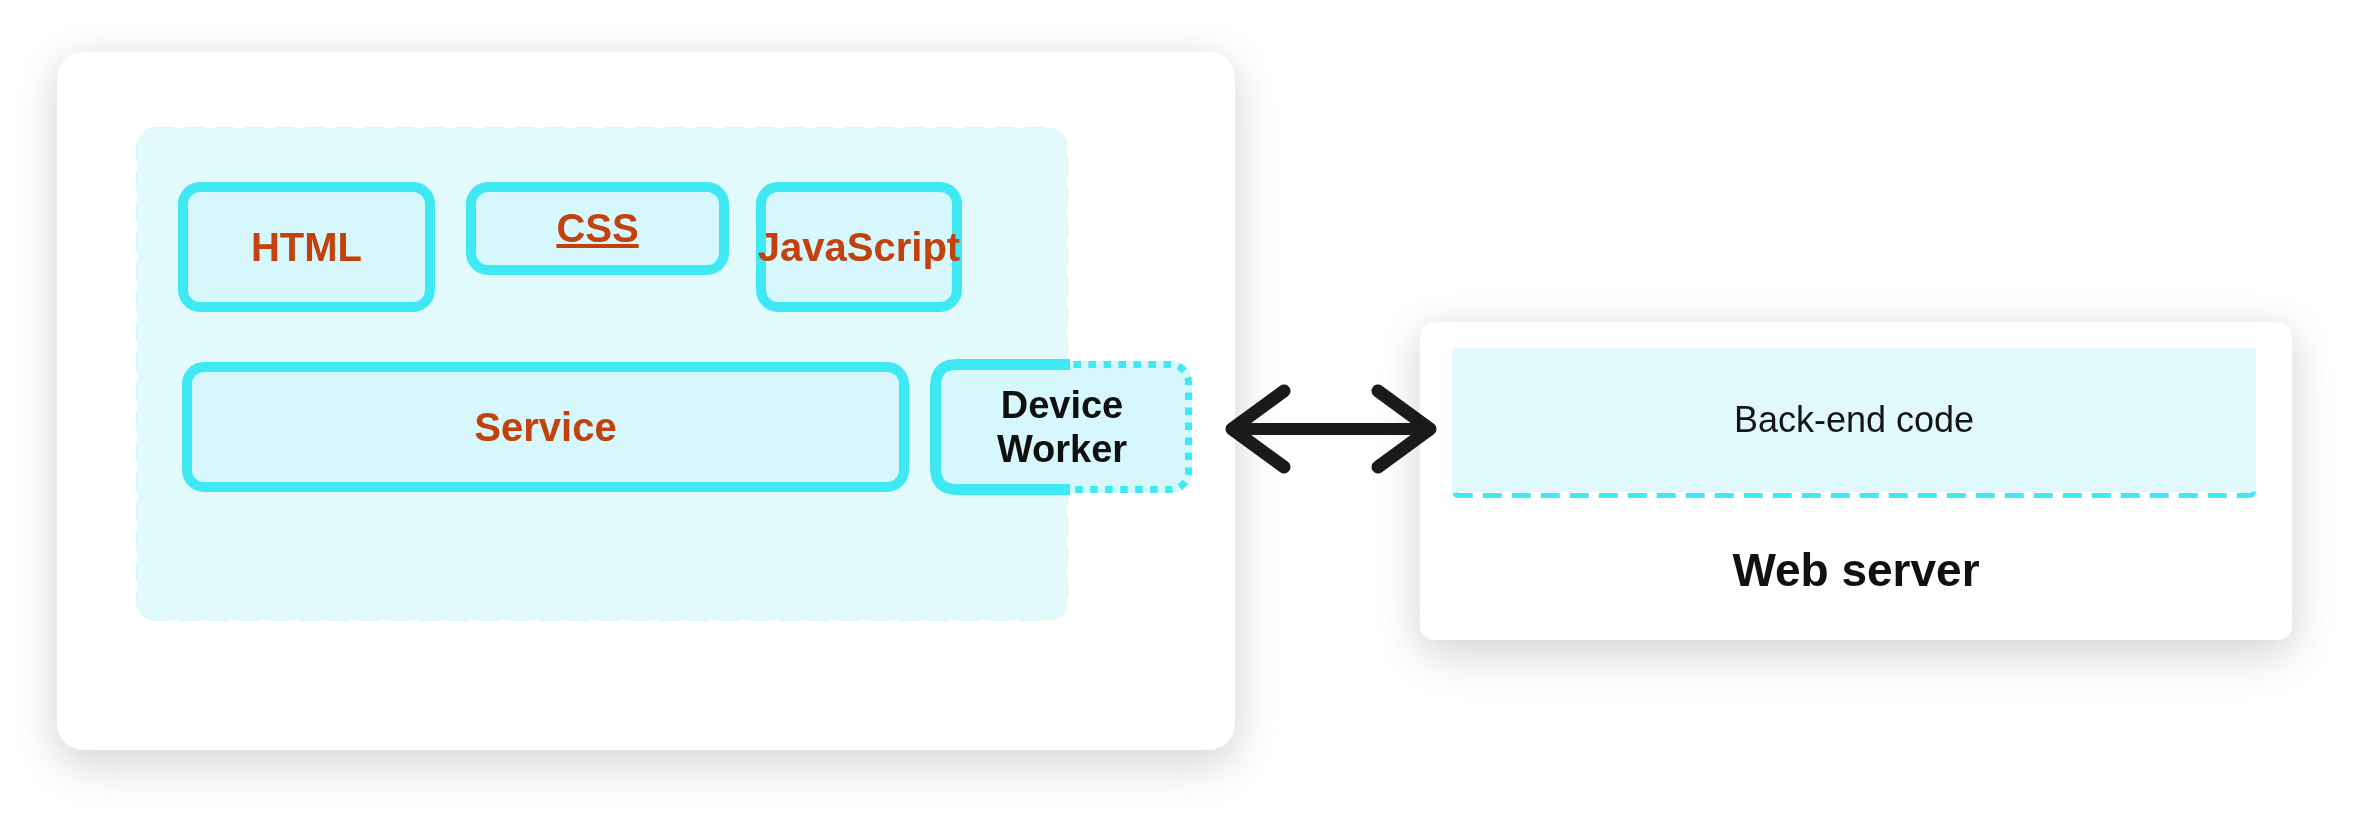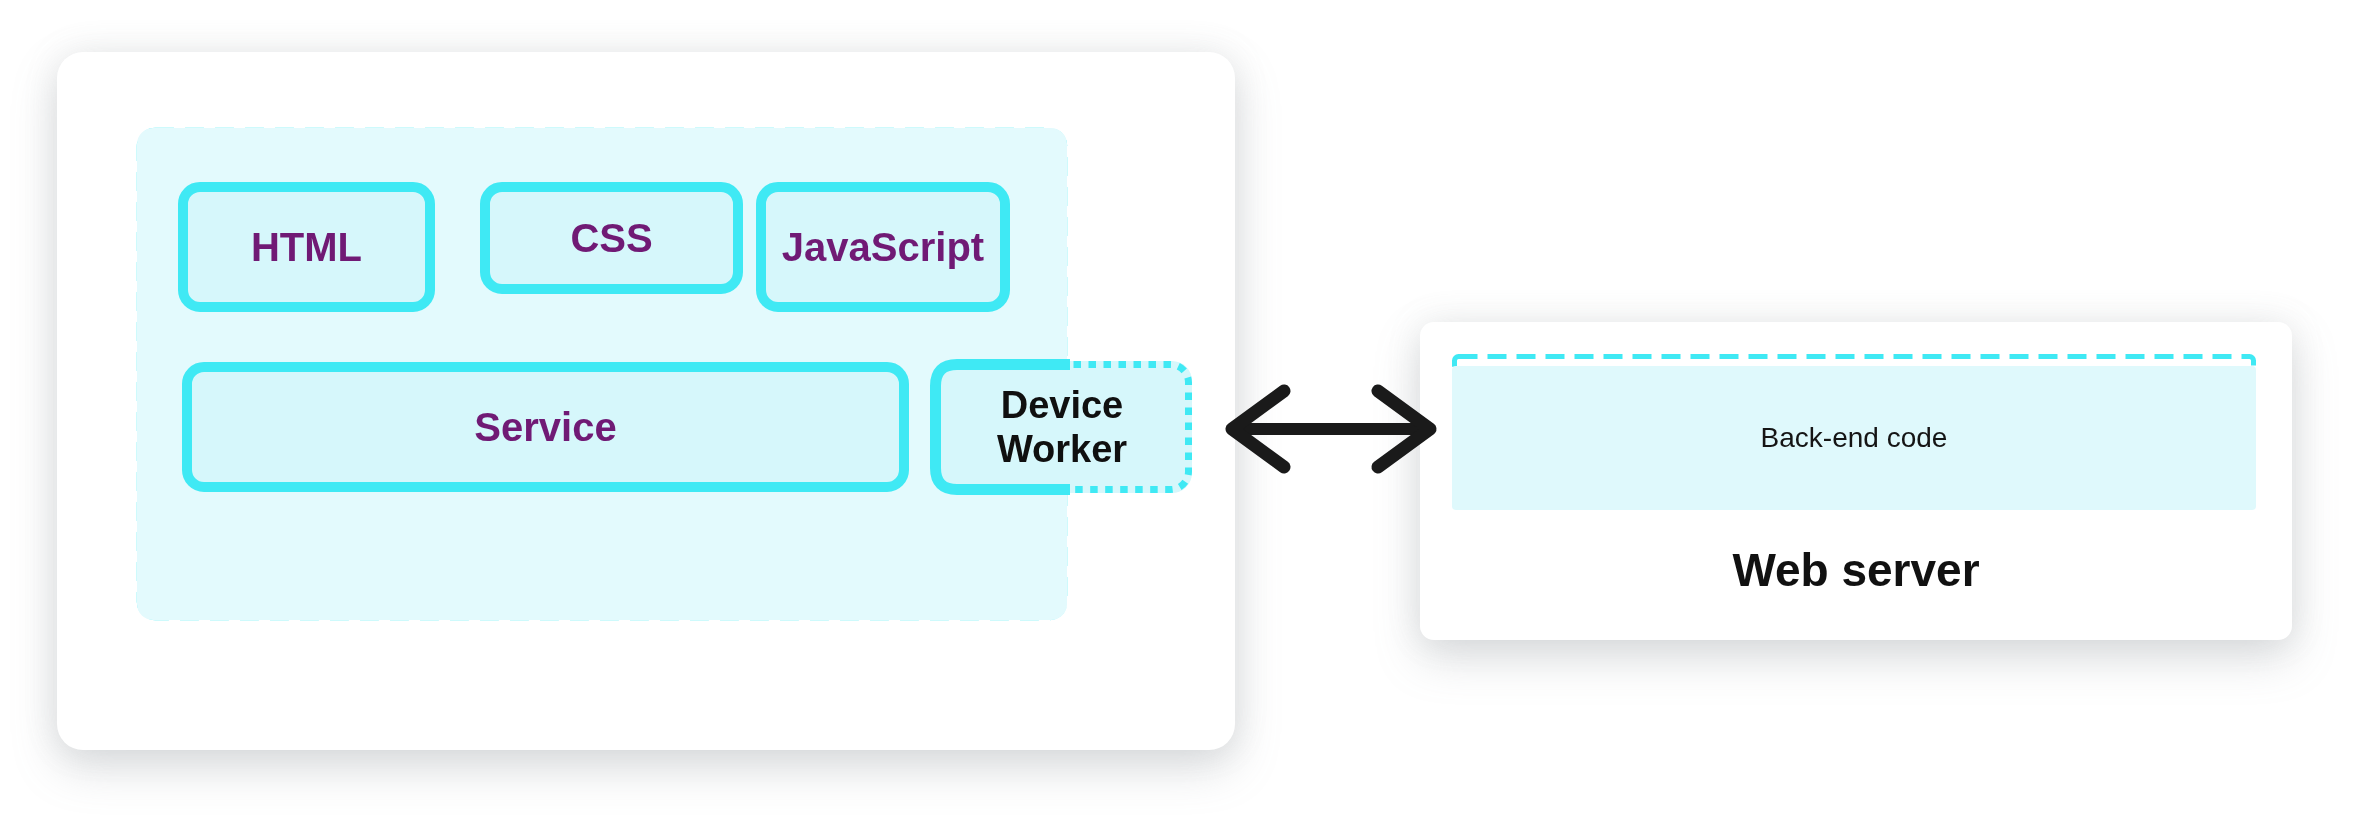--- a/index.html
+++ b/index.html
@@ -9,33 +9,33 @@
 
   
   .card{position:absolute;background:var(--card-white,#fff);
         box-shadow:0 18px 45px rgba(130,136,142,.28),0 0 35px rgba(140,146,152,.14);}
   .device-card{left:57px;top:52px;width:1178px;height:698px;border-radius:26px;}
   .server-card{left:1420px;top:322px;width:872px;height:318px;border-radius:14px;}
 
   
   .frontend-fill{position:absolute;left:137px;top:128px;width:930px;height:492px;
                  border-radius:16px;background:var(--container-fill,#e3fafd);}
-  .backend-fill{position:absolute;left:1452px;top:366px;width:804px;height:144px;
+  .backend-fill{position:absolute;left:1452px;top:348px;width:804px;height:144px;
                 border-radius:4px;background:var(--backend-fill,#dff9fc);
                 display:flex;align-items:center;justify-content:center;
-                font-size:28px;color:#151515;}
+                font-size:36px;color:#151515;}
 
   
   .cbox{position:absolute;background:var(--box-fill,#d6f7fb);
         border:10px solid var(--cyan-border,#3fe9f4);border-radius:22px;
         display:flex;align-items:center;justify-content:center;
-        font-weight:bold;font-size:40px;color:#701a75;box-sizing:border-box;}
+        font-weight:bold;font-size:40px;color:#c2410c;box-sizing:border-box;}
   .html-box{left:178px;top:182px;width:257px;height:130px;}
-  .css-box{left:480px;top:182px;width:263px;height:112px;}
-  .js-box{left:756px;top:182px;width:254px;height:130px;}
+  .css-box{left:466px;top:182px;width:263px;height:93px;text-decoration:underline;}
+  .js-box{left:756px;top:182px;width:206px;height:130px;}
   .manifest-box{left:182px;top:362px;width:727px;height:130px;}
 
   
   .sw-box{position:absolute;left:932px;top:361px;width:260px;height:132px;
           border-radius:20px;background:var(--box-fill,#d6f7fb);
           display:flex;align-items:center;justify-content:center;}
   .sw-box .lbl{display:block;width:190px;text-align:center;
                font-weight:bold;font-size:38px;line-height:1.17;color:#101010;}
 
   

